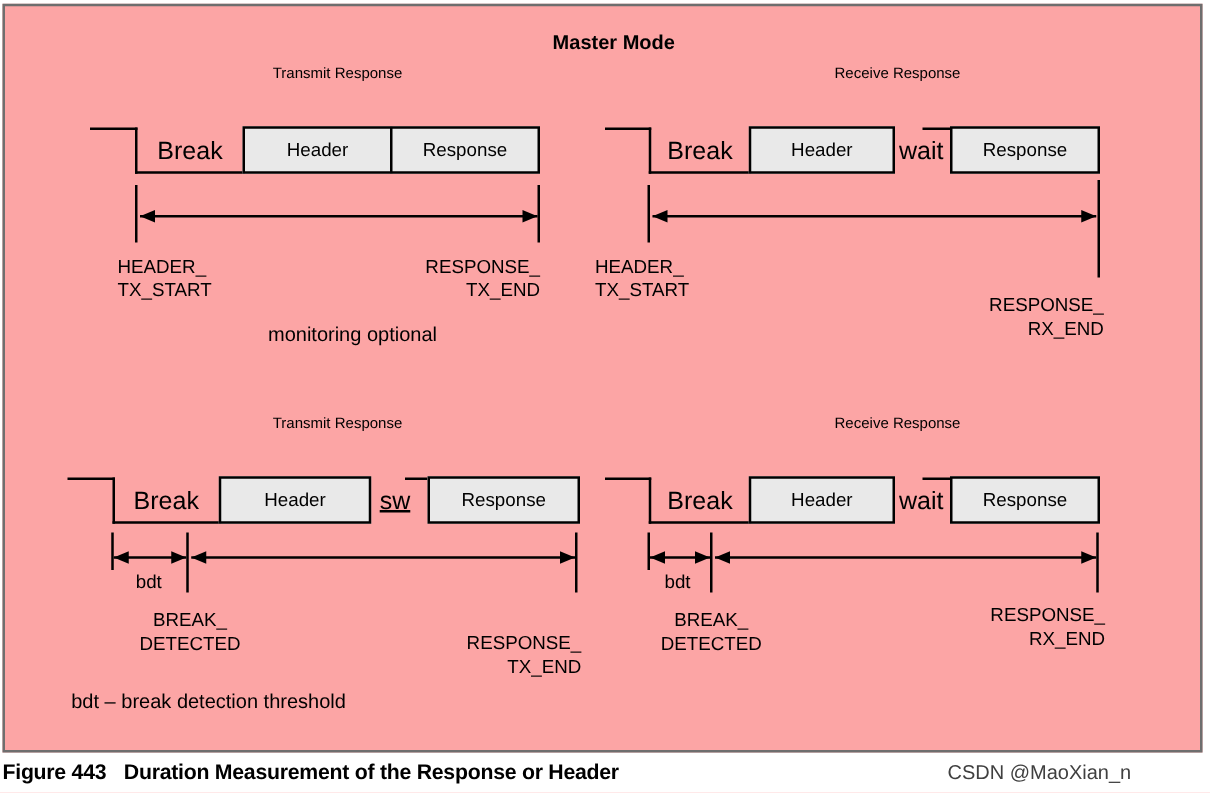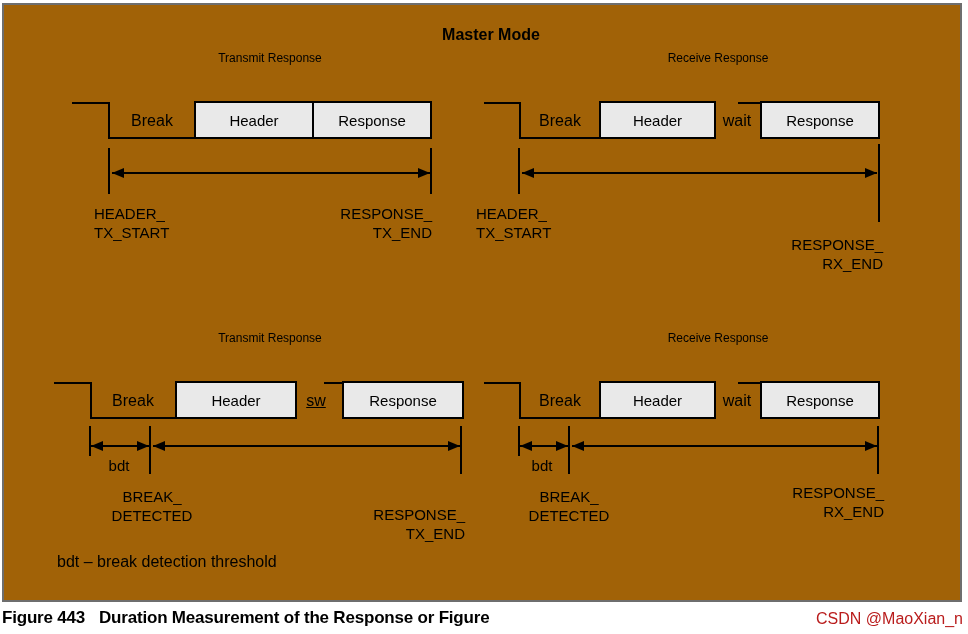--- a/index.html
+++ b/index.html
@@ -3,31 +3,31 @@
 <meta charset="utf-8">
 <style>
   * { margin:0; padding:0; box-sizing:border-box; }
   body { background:#ffffff; }
   .canvas {
     position:relative; width:968px; height:634px; background:#ffffff;
     font-family:"Liberation Sans", sans-serif; color:#000; overflow:hidden;
   }
   .frame {
     position:absolute; left:2px; top:3px; width:960px; height:599px;
-    border:2px solid #6e6e6e; background:#a16207;padding-left:24px;
+    border:2px solid #6e6e6e; background:#fca5a5;padding-left:24px;
   }
   .hline { position:absolute; height:2px; background:#000; }
   .vline { position:absolute; width:2px; background:#000; }
   .sigbox {
     position:absolute; height:38px; border:2px solid #000; background:#e9e9e9;
     display:flex; align-items:center; justify-content:center; font-size:15px;
   }
   .wavelab {
     position:absolute; height:28px; display:flex; align-items:center;
-    justify-content:center; font-size:16px;
+    justify-content:center; font-size:20px;
   }
   .arrow { position:absolute; height:0; border-top:2px solid #000; }
   .arrow::before {
     content:""; position:absolute; left:0; top:-6px; width:0; height:0;
     border-top:5px solid transparent; border-bottom:5px solid transparent;
     border-right:12px solid #000;
   }
   .arrow::after {
     content:""; position:absolute; right:0; top:-6px; width:0; height:0;
     border-top:5px solid transparent; border-bottom:5px solid transparent;
@@ -38,22 +38,22 @@
   .siglab.center { text-align:center; white-space:normal; }
   .mode-title { position:absolute; width:200px; text-align:center; font-size:16px; font-weight:bold; }
   .sub-title { position:absolute; width:200px; text-align:center; font-size:12px; }
   .note { position:absolute; font-size:16px; }
   .vsd { position:absolute; font-size:13px; text-align:right; }
   .caption {
     position:absolute; left:2px; top:608px; display:flex; gap:14px;
     font-size:17px; font-weight:bold; letter-spacing:-0.2px;
   }
   .watermark {
-    position:absolute; left:700px; top:610px; width:263px; text-align:right;
-    font-size:16px; color:#b91c1c;
+    position:absolute; left:700px; top:610px; width:263px; text-align:center;
+    font-size:16px; color:#404040;
   }
 </style>
 </head>
 <body>
 
 <div class="canvas">
   <div class="frame">
 
     <div class="mode-title" style="left:387px; top:21px;">Master Mode</div>
     <div class="sub-title" style="left:166px; top:46px;">Transmit Response</div>
@@ -71,20 +71,21 @@
     <div class="vline" style="left:426px; top:143px; height:46px;"></div>
     <div class="arrow" style="left:108px; top:167px; width:318px;"></div>
     <div class="siglab" style="left:90px; top:199px;">
       <div>HEADER_</div>
       <div>TX_START</div>
     </div>
     <div class="siglab right" style="left:298px; top:199px; width:130px;">
       <div>RESPONSE_</div>
       <div>TX_END</div>
     </div>
+    <div class="note" style="left:178px; top:255px; width:200px; text-align:center;">monitoring optional</div>
 
     <div class="hline" style="left:480px; top:97px; width:37px;"></div>
     <div class="vline" style="left:515px; top:97px; height:37px;"></div>
     <div class="hline" style="left:515px; top:132px; width:82px;"></div>
     <div class="wavelab" style="left:517px; top:102px; width:78px;">Break</div>
     <div class="sigbox" style="left:595px; top:96px; width:117px;">Header</div>
     <div class="wavelab" style="left:710px; top:102px; width:46px;">wait</div>
     <div class="hline" style="left:734px; top:97px; width:22px;"></div>
     <div class="sigbox" style="left:756px; top:96px; width:120px;">Response</div>
     <div class="vline" style="left:514px; top:143px; height:46px;"></div>
@@ -143,16 +144,16 @@
     </div>
     <div class="siglab right" style="left:752px; top:478px; width:128px;">
       <div>RESPONSE_</div>
       <div>RX_END</div>
     </div>
 
   </div>
 
   <div class="caption">
     <span>Figure 443</span>
-    <span>Duration Measurement of the Response or Figure</span>
+    <span>Duration Measurement of the Response or Header</span>
   </div>
   <div class="watermark">CSDN @MaoXian_n</div>
 </div>
 
 </body></html>

